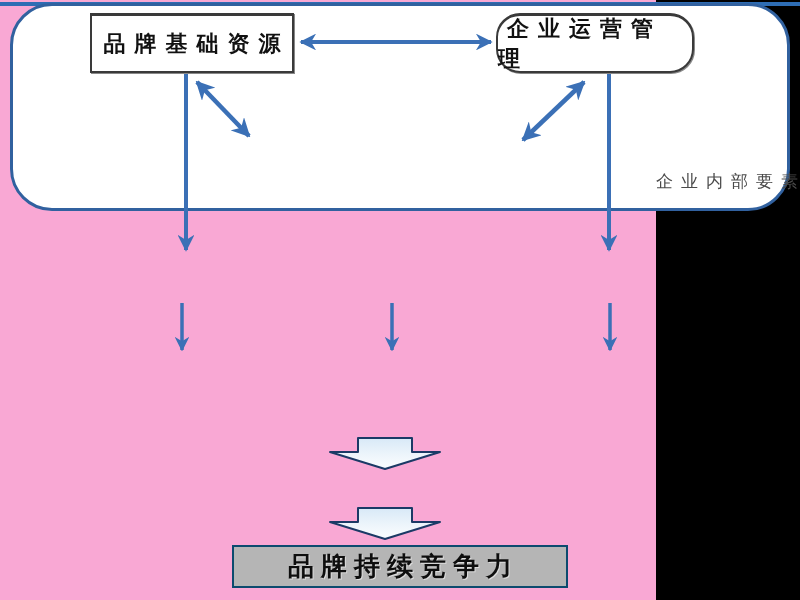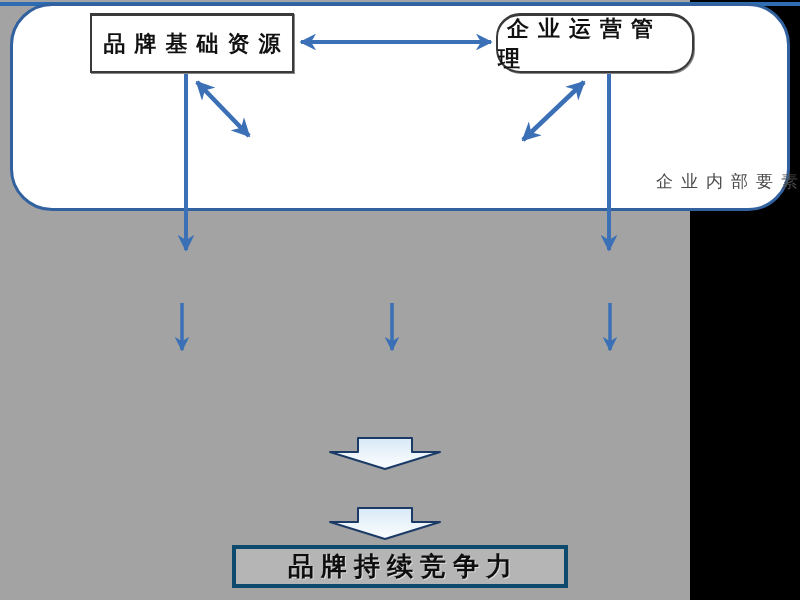--- a/index.html
+++ b/index.html
@@ -8,22 +8,21 @@
     width: 800px;
     height: 600px;
     background: #000000;
     overflow: hidden;
     font-family: "Liberation Serif", "DejaVu Serif", serif;
   }
   .stage {
     position: relative;
     width: 656px;
     height: 600px;
-    background: #a3a3a3;
-    padding-left: 34px;
+    background: #f9a8d4;
   }
   .top-edge-line {
     position: absolute;
     left: 0; top: 2px;
     width: 800px; height: 4px;
     background: #2E6DB4;
   }
   .analysis-panel {
     position: absolute;
     left: 10px; top: 3px;
@@ -59,21 +58,21 @@
     color: #4A4A4A;
     white-space: nowrap;
   }
   .label-analytical { left: 26px;  top: 169px; }
   .label-internal   { left: 624px; top: 170px; margin-left: 32px; }
   .result-box {
     position: absolute;
     left: 232px; top: 545px;
     width: 336px; height: 43px;
     background: #B5B5B5;
-    border: 4px solid #0c4a6e;
+    border: 2px solid #0c4a6e;
     box-sizing: border-box;
     display: flex;
     align-items: center;
     justify-content: center;
     font-weight: bold;
     font-size: 26px;
     letter-spacing: 7px;
     text-indent: 7px;
     color: #0E0E0E;
     text-shadow: 1px 1px 0 #DDDDDD;

